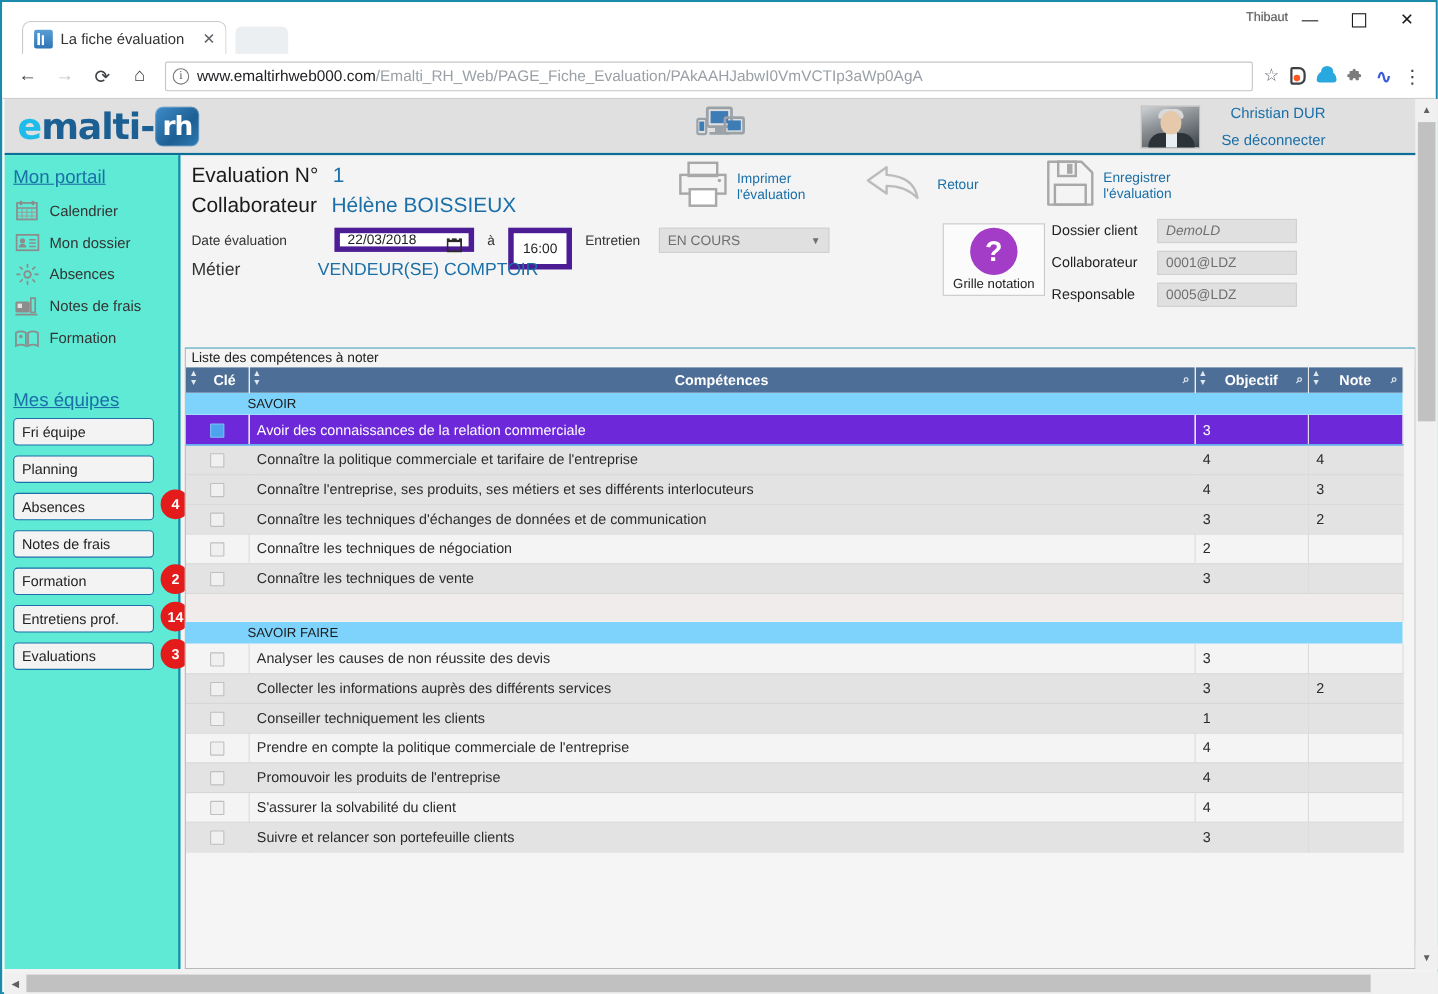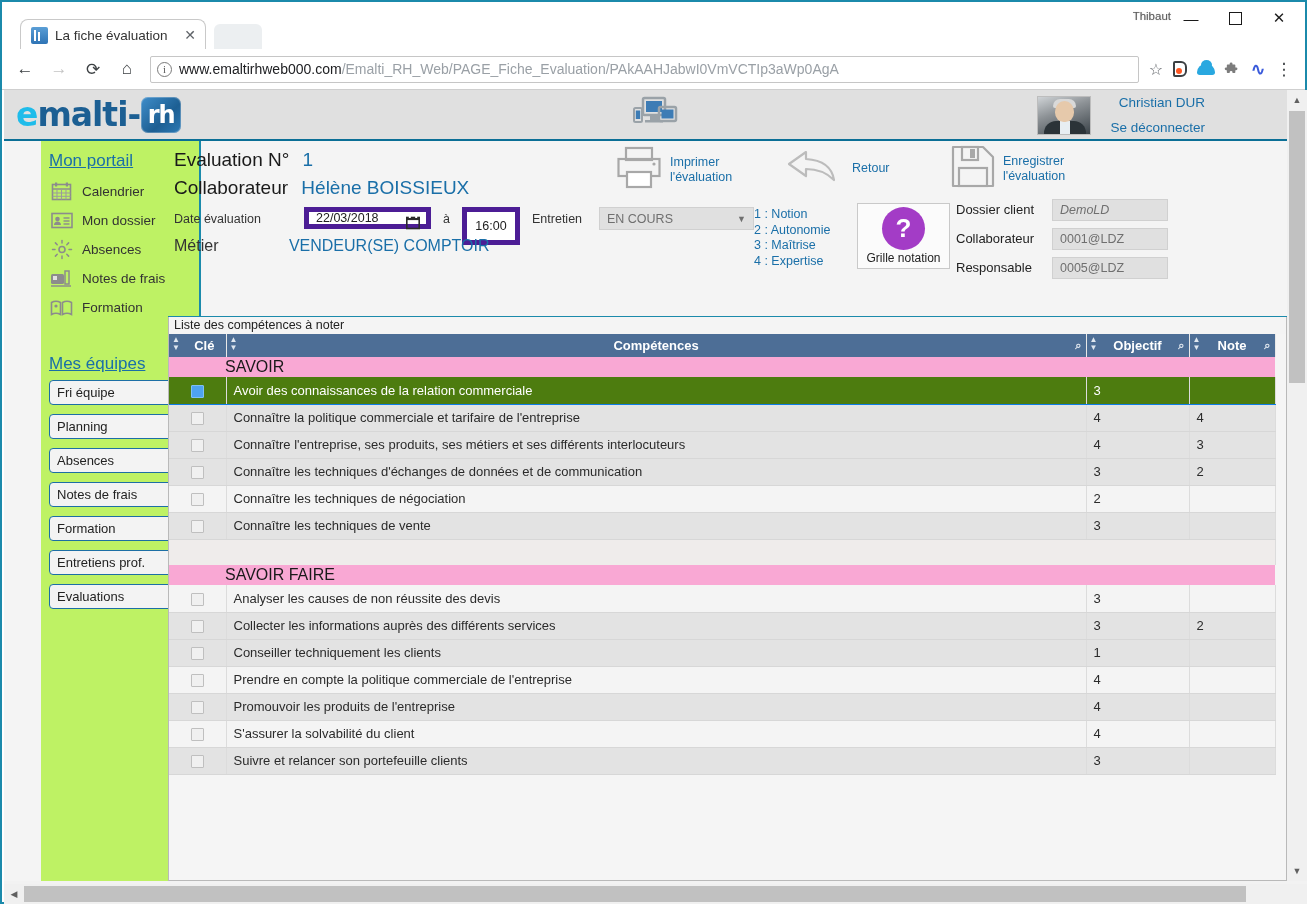--- a/index.html
+++ b/index.html
@@ -157,21 +157,21 @@
   }
   .user-link {
     position: absolute; right: 82px; font-size: 13.5px; color: #1a6fa8;
   }
   #user-name { top: 5px; }
   #user-logout { top: 30px; }
 
   
   #sidebar {
     position: absolute; left: 0; top: 51px; width: 160px; height: 740px;
-    background: #bef264; border-right: 2px solid #1b8aab; margin-left: 37px;
+    background: #5eead4; border-right: 2px solid #1b8aab;
   }
   .side-head {
     font-size: 17px; color: #1a6fa8; text-decoration: underline;
     padding: 10px 0 6px 8px;
   }
   .side-link {
     display: flex; align-items: center; height: 29px; padding-left: 8px;
     font-size: 13.5px; color: #333;
   }
   .side-ico {
@@ -222,21 +222,21 @@
   #grille-circle {
     width: 43px; height: 43px; border-radius: 50%; background: #a33cc6; margin-top: 3px;
     color: #fff; font-size: 26px; font-weight: bold;
     display: flex; align-items: center; justify-content: center;
   }
   #grille-label { font-size: 12px; color: #222; margin-top: 1px; }
 
   #right-fields { position: absolute; left: 790px; top: 54px; }
   .rf-row { display: flex; align-items: center; height: 29px; }
   .rf-lbl { width: 96px; font-size: 13px; color: #222; }
-  .rf-val { width: 116px; height: 22px; }
+  .rf-val { width: 127px; height: 22px; }
   .rf-val.italic { font-style: italic; }
 
   
   #tabs { position: absolute; left: 2px; top: 150px; width: 1119px; height: 26px; border-bottom: 1px solid #1b8aab; }
   .ftab {
     position: absolute; top: 0; height: 26px; font-size: 13.5px; color: #2f9fd0;
     display: flex; align-items: center; justify-content: center; padding: 0 13px; margin-top: 44px;
   }
   .ftab.active {
     color: #222; background: #ffffff; border: 1px solid #1b8aab; border-bottom: 1px solid #ffffff;
@@ -266,25 +266,25 @@
   .th-sort i { display:block; font-style: normal; }
   .th-search { position: absolute; right: 4px; top: 5px; font-size: 11px; color: #e4eaf1; }
   table.grid td {
     height: 27px; font-size: 13px; color: #2b2b2b;
     border-right: 1px solid #dcdcdc; border-bottom: 1px solid #d7d7d7;
     padding: 0 0 0 7px; overflow: hidden; white-space: nowrap;
   }
   tr.odd td { background: #f4f4f4; }
   tr.even td { background: #e3e3e3; }
   tr.group td {
-    background: #f9a8d4; height: 20px; border-bottom: none; border-right: none;
-    font-size: 16px; color: #1a1a1a; padding-left: 0;
+    background: #7dd3fc; height: 20px; border-bottom: none; border-right: none;
+    font-size: 12px; color: #1a1a1a; padding-left: 0;
   }
   tr.group td .gtxt { padding-left: 56px; }
-  tr.sel td { background: #4d7c0f; color: #ffffff; border-bottom-color: #0e7ce8; margin-top: 16px; }
+  tr.sel td { background: #6d28d9; color: #ffffff; border-bottom-color: #0e7ce8; margin-top: 16px; }
   tr.spacer td { background: #efeceb; height: 26px; border-bottom: none; }
   .cb {
     width: 13px; height: 13px; border: 1px solid #bfbfbf; background: #f0f0f0;
     display: inline-block; vertical-align: middle; border-radius: 1px;
   }
   tr.sel .cb { background: #4ea3ef; border-color: #7ec0f5; }
   .cb-cell { text-align: center; padding-left: 0 !important; }
 
   
   #vscroll {
@@ -580,26 +580,20 @@
               <rect x="19" y="4" width="5" height="9" fill="#a8a8a8"></rect>
               <rect x="8" y="23" width="28" height="18" fill="none" stroke="#a8a8a8" stroke-width="2.2"></rect>
             </svg>
           </span>
           <span class="act-label">
             <span>Enregistrer</span><br>
             <span>l'évaluation</span>
           </span>
         </div>
 
-        <div class="note-legend">
-          <div>1 : Notion</div>
-          <div>2 : Autonomie</div>
-          <div>3 : Maîtrise</div>
-          <div>4 : Expertise</div>
-        </div>
 
         <div id="grille-box">
           <div id="grille-circle">?</div>
           <div id="grille-label">Grille notation</div>
         </div>
 
         <div id="right-fields">
           <div class="rf-row">
             <span class="rf-lbl">Dossier client</span>
             <span class="rf-val field-ro italic">DemoLD</span>

